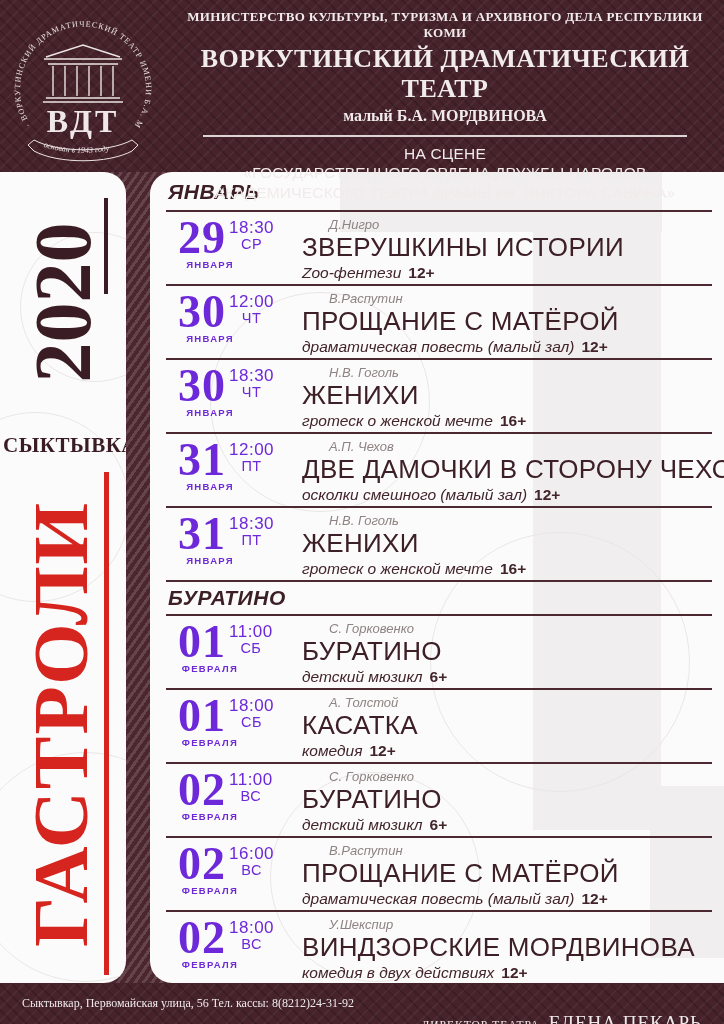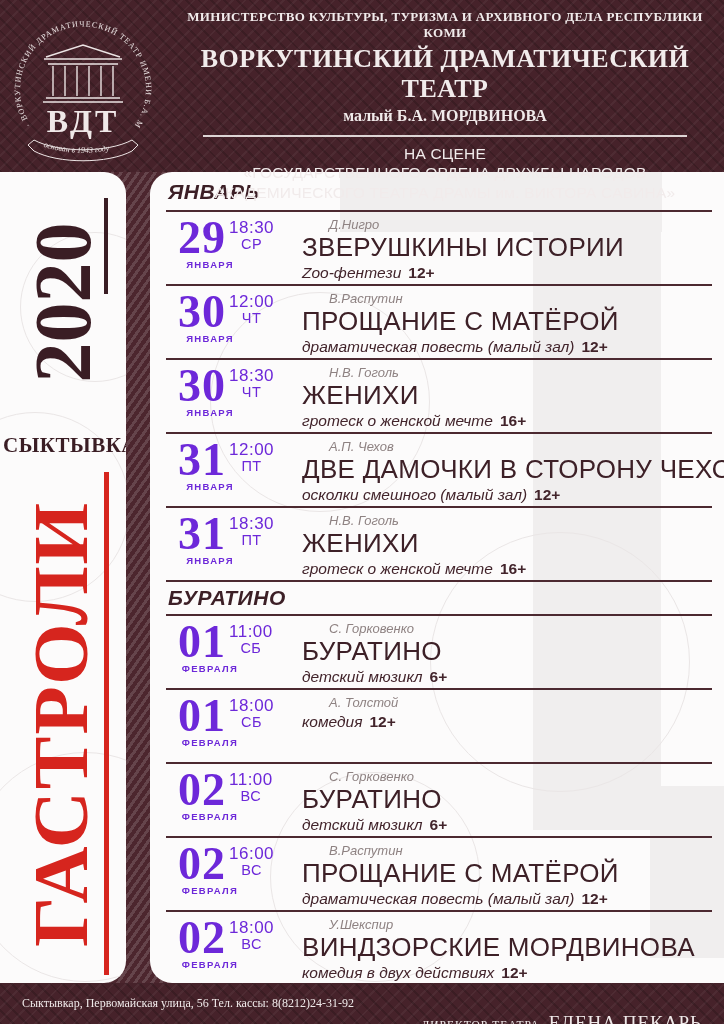--- a/index.html
+++ b/index.html
@@ -293,20 +293,21 @@
         <span class="ev-day">01</span>
         <span class="tw">
           <span class="ev-time">18:00</span>
           <span class="ev-weekday">СБ</span>
         </span>
       </div>
       <span class="ev-month">ФЕВРАЛЯ</span>
     </div>
     <div class="ev-text">
       <div class="ev-author">А. Толстой</div>
+      <div class="ev-title">КАСАТКА</div>
       <div class="ev-genre"><span class="genre-txt">комедия</span><span class="ev-age">12+</span></div>
     </div>
   </div>
 
   <div class="month-row">
     <div class="date-wrap">
       <div class="date-top">
         <span class="ev-day">02</span>
         <span class="tw">
           <span class="ev-time">11:00</span>

